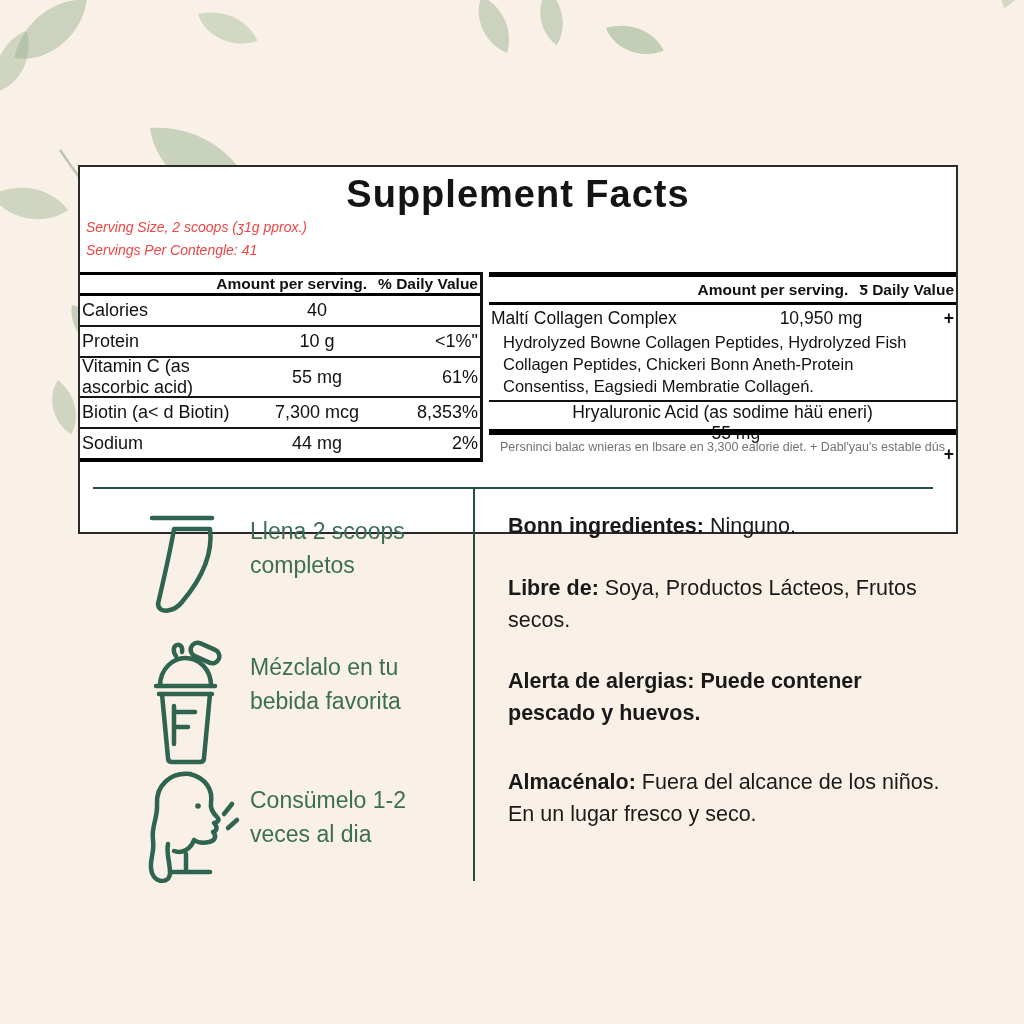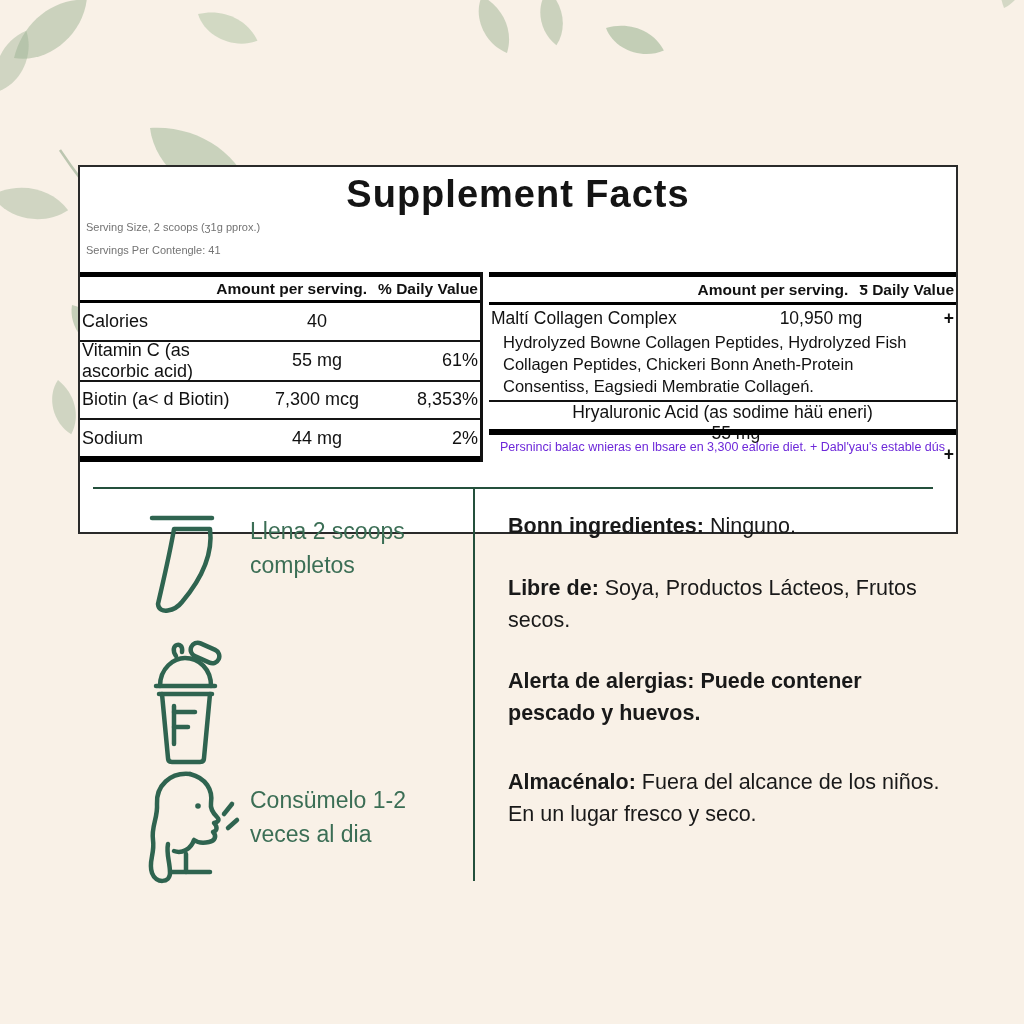--- a/index.html
+++ b/index.html
@@ -4,21 +4,21 @@
 <style>
   html,body{margin:0;padding:0;background:#e8e0d5;}
   .stage{position:relative;width:1024px;height:1024px;background:#f9f1e7;overflow:hidden;
          font-family:"Liberation Sans","DejaVu Sans",sans-serif;}
   .leaves{position:absolute;left:0;top:0;pointer-events:none;}
 
   
   .panel{position:absolute;left:78px;top:165px;width:880px;height:369px;background:#ffffff;
          border:2px solid #2a2a2a;box-sizing:border-box;color:#111;}
   .ptitle{text-align:center;font-weight:bold;font-size:38px;letter-spacing:1px;margin-top:6px;color:#141414;}
-  .serving{margin-left:6px;font-size:11px;line-height:23px;color:#737373;}
+  .serving{margin-left:6px;font-size:14px;line-height:23px;color:#ef4444;font-style:italic;}
   .cols{position:absolute;left:0;top:105px;width:876px;height:190px;display:flex;}
   .colL{width:400px;display:flex;flex-direction:column;}
   .divv{width:3px;background:#111;}
   .colR{flex:1;margin-left:6px;display:flex;flex-direction:column;}
   .bar{height:5px;background:#000;}
   .bar6{height:6px;background:#000;}
   .thead{height:25px;display:flex;justify-content:flex-end;align-items:center;gap:11px;
          font-weight:bold;font-size:15.5px;border-bottom:3px solid #000;padding:0 2px;}
   .nrow{height:30px;display:flex;align-items:center;font-size:18px;border-bottom:2px solid #151515;padding:4px 2px;}
   .nrow.last{border-bottom:none;}
@@ -27,21 +27,21 @@
   .ndv{width:86px;text-align:right;}
   .crow{height:26px;display:flex;align-items:center;font-size:17.5px;padding:0 2px;}
   .cname{width:215px;}
   .camt{flex:1;text-align:center;}
   .cdv{width:18px;text-align:right;font-weight:bold;}
   .sub{font-size:16.5px;line-height:22px;padding-left:14px;padding-right:12px;}
   .thin{height:2px;background:#111;margin-top:3px;}
   .arow{height:27px;display:flex;align-items:center;font-size:17.5px;padding:0 2px;flex-direction:column;}
   .aamt{margin-left:16px;}
   .adv{margin-left:auto;font-weight:bold;}
-  .foot{font-size:12.5px;text-align:center;padding-top:5px;color:#6d28d9;}
+  .foot{font-size:12.5px;text-align:center;padding-top:5px;color:#737373;}
 
   
   .hline{position:absolute;left:93px;top:487px;width:840px;height:2px;background:#24503c;}
   .vline{position:absolute;left:473px;top:488px;width:2px;height:393px;background:#24503c;}
   .gicon{position:absolute;}
   .gicon path, .gicon rect{fill:none;stroke:#2f6450;stroke-width:4.5;stroke-linecap:round;stroke-linejoin:round;}
   .gtext{position:absolute;font-weight:normal;font-size:23px;line-height:34px;color:#3b6e55;}
   .info-item{position:absolute;left:508px;width:436px;font-size:21.5px;line-height:32px;color:#191919;}
   .info-item b{font-weight:bold;}
   .info-item.allbold span{font-weight:bold;}
@@ -82,20 +82,25 @@
       <div class="colL">
         <div class="bar"></div>
         <div class="thead">
           <span>Amount per serving.</span>
           <span>% Daily Value</span>
         </div>
         <div class="nrow">
           <span class="nname">Calories</span>
           <span class="namt">40</span>
           <span class="ndv"></span>
+        </div>
+        <div class="nrow">
+          <span class="nname">Protein</span>
+          <span class="namt">10 g</span>
+          <span class="ndv">&lt;1%"</span>
         </div>
         <div class="nrow">
           <span class="nname">Vitamin C (as ascorbic acid)</span>
           <span class="namt">55 mg</span>
           <span class="ndv">61%</span>
         </div>
         <div class="nrow">
           <span class="nname">Biotin (a&lt; d Biotin)</span>
           <span class="namt">7,300 mcg</span>
           <span class="ndv">8,353%</span>
@@ -147,20 +152,21 @@
     <rect x="52" y="6" width="30" height="14" rx="7" transform="rotate(24 67 13)"></rect>
     <path d="M38 16 C30 4 46 0 44 12"></path>
     <path d="M22 46 C22 28 36 18 47 18 C61 18 73 29 73 46"></path>
     <path d="M18 46 H77"></path>
     <path d="M21 54 H74"></path>
     <path d="M24 54 L30 118 Q30 122 34 122 L62 122 Q66 122 66 118 L72 54"></path>
     <path d="M36 66 V104"></path>
     <path d="M36 72 H57"></path>
     <path d="M36 87 H50"></path>
   </svg>
+  <div class="gtext" style="left:250px;top:650px;width:200px;">Mézclalo en tu bebida favorita</div>
 
   <svg class="gicon" style="left:134px;top:766px;" width="110" height="130" viewBox="0 0 110 130">
     <path d="M56 8 C36 6 22 20 23 38 C24 52 17 60 19 74 C21 88 14 96 18 107 C22 118 36 117 36 107 C36 96 32 88 34 78"></path>
     <path d="M56 8 C72 12 79 24 77 37 C76 43 79 47 83 51 C86 54 84 56 80 57 C84 61 83 65 79 66 C83 70 81 75 75 76 C70 77 64 77 60 74 C57 83 48 88 40 85"></path>
     <circle cx="64" cy="40" r="2.8" fill="#2f6450" stroke="none"></circle>
     <path d="M52 88 L52 106"></path>
     <path d="M38 106 H76"></path>
     <path d="M90 48 L98 38"></path>
     <path d="M94 62 L103 54"></path>
   </svg>

